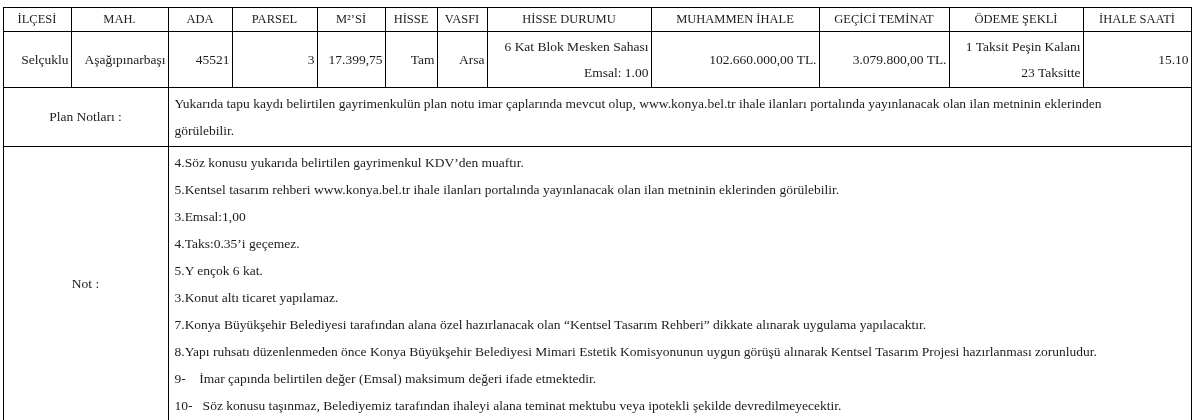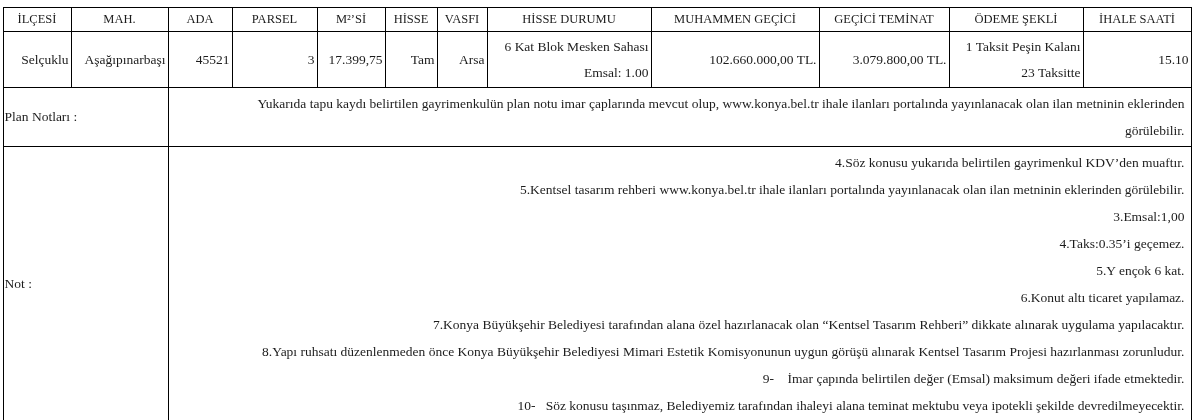--- a/index.html
+++ b/index.html
@@ -41,26 +41,26 @@
     font-size: 13.5px;
     text-align: right;
     padding: 0 2px;
   }
   td .line { display: block; line-height: 26px; }
   td.odeme { text-align: left; padding-left: 5px; }
   tr.planrow { height: 54px; }
   tr.notrow  { height: 275px; }
   td.label {
     font-size: 13.5px;
-    text-align: left;
+    text-align: center;
     vertical-align: middle;
   }
   td.notes {
     font-size: 13.5px;
-    text-align: right;
+    text-align: left;
     vertical-align: middle;
     padding: 2px 6px 2px 6px;
   }
   .noteline {
     line-height: 27px;
     white-space: pre-wrap;
   }
 </style>
 </head>
 <body>
@@ -84,21 +84,21 @@
     <tbody>
         <tr class="hdr">
       <th>İLÇESİ</th>
       <th>MAH.</th>
       <th>ADA</th>
       <th>PARSEL</th>
       <th>M²’Sİ</th>
       <th>HİSSE</th>
       <th>VASFI</th>
       <th>HİSSE DURUMU</th>
-      <th>MUHAMMEN GEÇİCİ</th>
+      <th>MUHAMMEN İHALE</th>
       <th>GEÇİCİ TEMİNAT</th>
       <th>ÖDEME ŞEKLİ</th>
       <th>İHALE SAATİ</th>
     </tr>
     <tr class="datarow">
       <td>Selçuklu</td>
       <td>Aşağıpınarbaşı</td>
       <td>45521</td>
       <td>3</td>
       <td>17.399,75</td>
@@ -124,21 +124,21 @@
       </td>
     </tr>
     <tr class="notrow">
       <td class="label" colspan="2">Not :</td>
       <td class="notes" colspan="10">
         <div class="noteline">4.Söz konusu yukarıda belirtilen gayrimenkul KDV’den muaftır.</div>
         <div class="noteline">5.Kentsel tasarım rehberi www.konya.bel.tr ihale ilanları portalında yayınlanacak olan ilan metninin eklerinden görülebilir.</div>
         <div class="noteline">3.Emsal:1,00</div>
         <div class="noteline">4.Taks:0.35’i geçemez.</div>
         <div class="noteline">5.Y ençok 6 kat.</div>
-        <div class="noteline">6.Konut altı ticaret yapılamaz.</div>
+        <div class="noteline">3.Konut altı ticaret yapılamaz.</div>
         <div class="noteline">7.Konya Büyükşehir Belediyesi tarafından alana özel hazırlanacak olan “Kentsel Tasarım Rehberi” dikkate alınarak uygulama yapılacaktır.</div>
         <div class="noteline">8.Yapı ruhsatı düzenlenmeden önce Konya Büyükşehir Belediyesi Mimari Estetik Komisyonunun uygun görüşü alınarak Kentsel Tasarım Projesi hazırlanması zorunludur.</div>
         <div class="noteline">9-    İmar çapında belirtilen değer (Emsal) maksimum değeri ifade etmektedir.</div>
         <div class="noteline">10-   Söz konusu taşınmaz, Belediyemiz tarafından ihaleyi alana teminat mektubu veya ipotekli şekilde devredilmeyecektir.</div>
       </td>
     </tr>
   </tbody>
     </table>
 </div>
 

